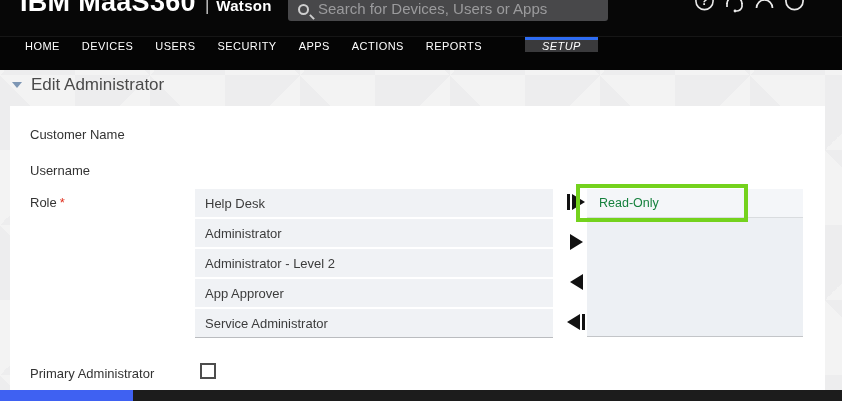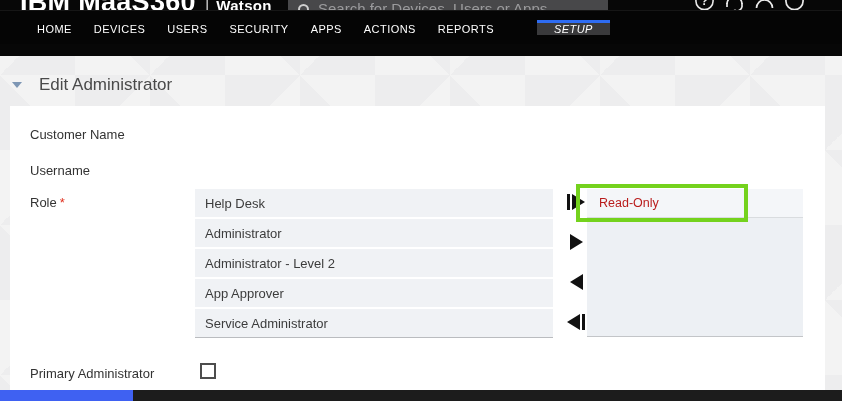--- a/index.html
+++ b/index.html
@@ -31,28 +31,28 @@
     font-family:"Liberation Sans",sans-serif; font-size:15px; color:#ddd; padding:0; }
   .search-input::placeholder{ color:#9b9b9d; }
 
   .top-icons{ position:absolute; top:-9px; left:694px; display:flex; gap:9px; }
   .tbi{ position:relative; width:21px; height:24px; cursor:pointer; }
   .tbi svg{ display:block; }
   .help-glyph{ position:absolute; left:0; top:3px; width:21px; text-align:center;
     color:#eaeaea; font-size:12px; font-weight:700; }
 
   
-  .navbar{ position:absolute; top:10px; left:0; width:842px; height:34px; background:#050505;
-    border-top:1px solid #161616; display:flex; align-items:center; padding-left:37px; }
+  .navbar{ position:absolute; top:36px; left:0; width:842px; height:34px; background:#050505;
+    border-top:1px solid #161616; display:flex; align-items:flex-start; padding-left:25px; }
   .nav-tab{ display:flex; align-items:center; margin-right:22px; border-top:3px solid transparent;
     color:#fff; font-size:11px; letter-spacing:.45px; cursor:pointer; white-space:nowrap; }
   .nav-tab.active{ background:#3a3a3c; border-top-color:#2e6cf2; padding:0 17px; margin-left:21px; margin-right:0;font-style:italic; }
 
   
-  .section-head{ position:absolute; top:75px; left:12px; display:flex; align-items:center; gap:17px; }
+  .section-head{ position:absolute; top:75px; left:12px; display:flex; align-items:center; gap:9px; }
   .caret{ width:0; height:0; border-left:5px solid transparent; border-right:5px solid transparent;
     border-top:6px solid #7d96b4; cursor:pointer; }
   .section-title{ font-size:17px; color:#4a4a4a; }
 
   
   .panel{ position:absolute; left:10px; top:106px; width:815px; height:284px; background:#fff; }
   .flabel{ position:absolute; left:20px; font-size:13px; color:#333; }
   .lbl-customer{ top:21px; } .lbl-username{ top:57px; } .lbl-role{ top:89px; } .lbl-primary{ top:260px; }
   .req{ color:#e0301e; margin-left:3px; }
 
@@ -64,21 +64,21 @@
   .transfer{ position:absolute; left:551px; top:88px; width:30px; display:flex; flex-direction:column; align-items:center; }
   .tbtn{ display:flex; align-items:center; background:none; border:none; padding:0; cursor:pointer; height:16px; margin-bottom:24px; }
   .tri-r{ width:0; height:0; border-top:8px solid transparent; border-bottom:8px solid transparent; border-left:13px solid #111; }
   .tri-l{ width:0; height:0; border-top:8px solid transparent; border-bottom:8px solid transparent; border-right:13px solid #111; }
   .vbar{ width:3px; height:16px; background:#111; }
   .gap1{ margin-right:2px; } .gap2{ margin-left:2px; }
 
   .list-assigned{ position:absolute; left:577px; top:83px; width:216px; height:148px;
     background:#edf0f4; border-bottom:1px solid #c3c5c8; }
   .assigned-row{ height:29px; background:#f4f6f9; border-bottom:1px solid #d9dcdf;
-    display:flex; align-items:center; padding-left:12px; font-size:12.5px; color:#b91c1c; cursor:pointer; }
+    display:flex; align-items:center; padding-left:12px; font-size:12.5px; color:#15803d; cursor:pointer; }
 
   .green-highlight{ position:absolute; left:566px; top:78px; width:172px; height:38px;
     border:4px solid #74d21d; z-index:5; pointer-events:none; }
 
   .checkbox{ position:absolute; left:190px; top:257px; width:16px; height:16px;
     background:#fff; border:2px solid #4d4d4d; cursor:pointer; }
 
   
   .bottombar{ position:absolute; left:0; bottom:0; width:842px; height:11px; background:#1c1c1c; }
   .progress{ width:133px; height:100%; background:#3f61f2; }

